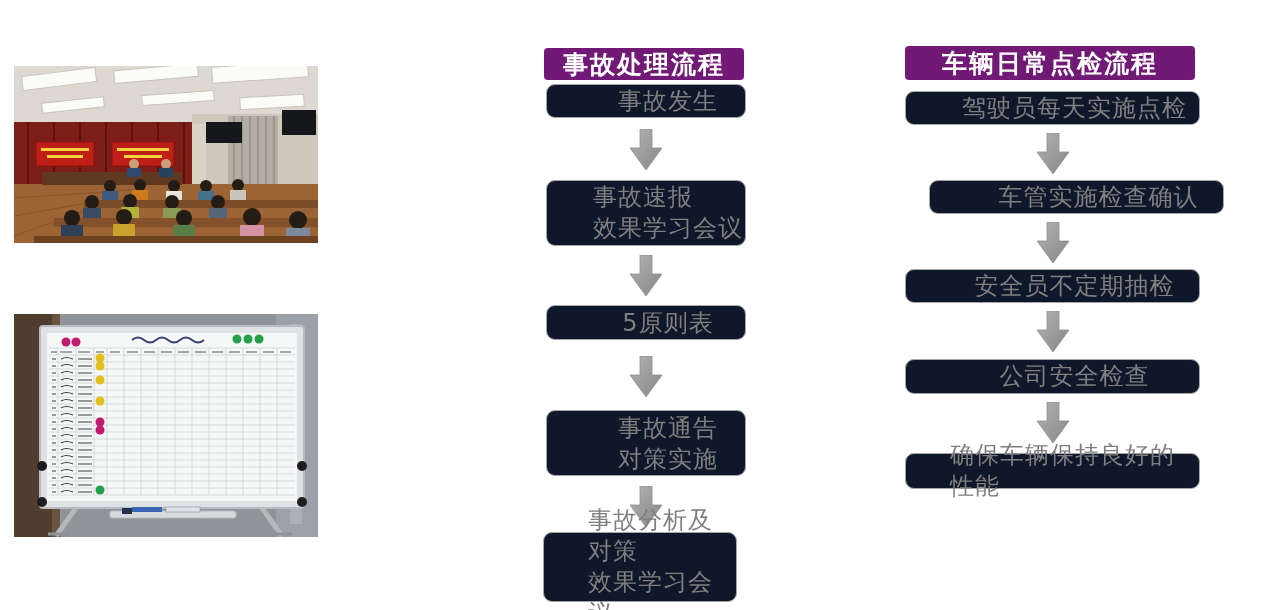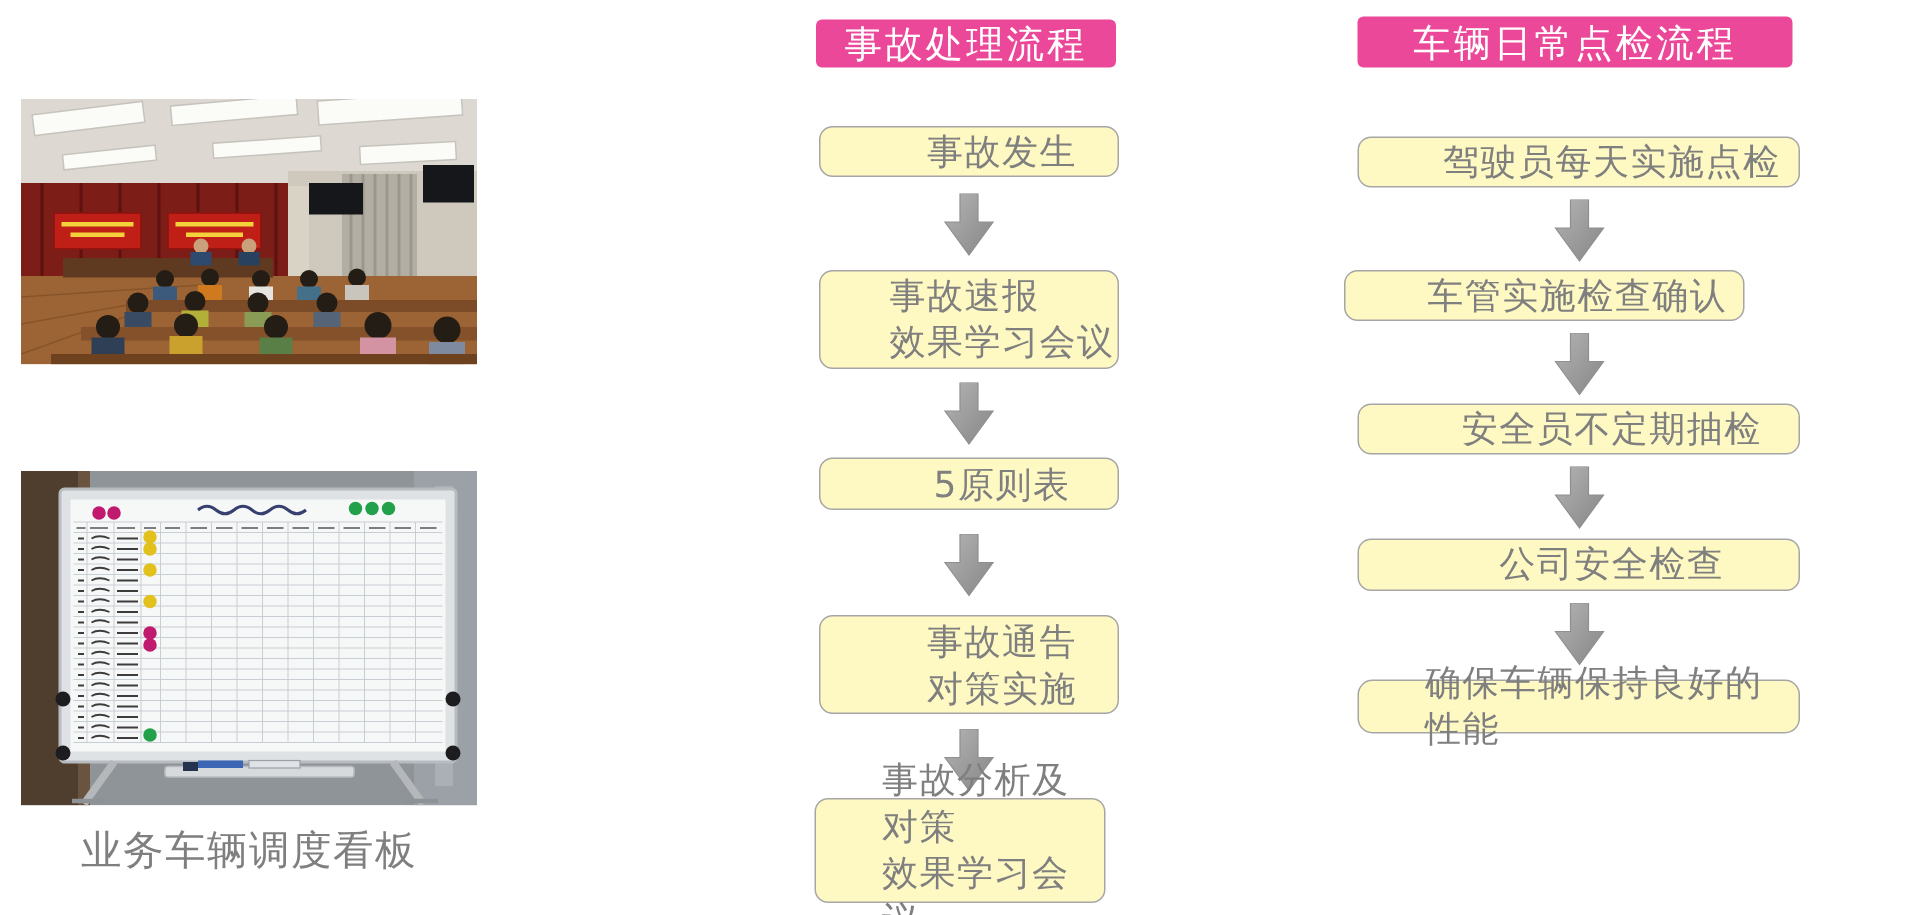--- a/index.html
+++ b/index.html
@@ -13,49 +13,49 @@
   .photo-1{left:14px;top:66px;width:304px;height:177px;}
   .photo-2{left:14px;top:314px;width:304px;height:223px;}
   .caption{
     position:absolute;left:14px;width:304px;text-align:center;
     color:#7f7f7f;font-size:27px;letter-spacing:1px;
   }
   .caption-1{top:252px;}
   .caption-2{top:549px;}
   
   .flow-title{
-    position:absolute;background:#ec4899;color:#ffffff;font-weight:normal;
+    position:absolute;background:#701a75;color:#ffffff;font-weight:bold;
     font-size:25px;letter-spacing:2px;border-radius:4px;
-    display:flex;align-items:center;justify-content:center;
+    display:flex;align-items:center;justify-content:center;margin-top:35px;
   }
   .step-box{
-    position:absolute;background:#fef9c3;border:1.5px solid #a6a6a6;border-radius:9px;
+    position:absolute;background:#0f172a;border:1.5px solid #a6a6a6;border-radius:9px;
     color:#7f7f7f;font-size:24px;letter-spacing:1px;
     display:flex;align-items:center;justify-content:center;box-sizing:border-box;padding-left:44px;
   }
   .step-box .txt{white-space:pre-line;text-align:left;line-height:31px;}
   .arrow{position:absolute;width:34px;height:42px;}
   
   .t-acc {left:544px;top:13px;width:200px;height:32px;}
   .s-acc1{left:546px;top:84px;width:200px;height:34px;}
   .s-acc2{left:546px;top:180px;width:200px;height:66px;}
   .s-acc3{left:546px;top:305px;width:200px;height:35px;align-items:flex-end;}
   .s-acc4{left:546px;top:410px;width:200px;height:66px;align-items:flex-end;}
   .s-acc5{left:543px;top:532px;width:194px;height:70px;}
   .a-acc1{left:629px;top:129px;}
   .a-acc2{left:629px;top:255px;}
   .a-acc3{left:629px;top:356px;}
   .a-acc4{left:629px;top:486px;}
   
   .t-ins {left:905px;top:11px;width:290px;height:34px;}
   .s-ins1{left:905px;top:91px;width:295px;height:34px;align-items:flex-end;}
-  .s-ins2{left:896px;top:180px;width:267px;height:34px;}
+  .s-ins2{left:929px;top:180px;width:295px;height:34px;}
   .s-ins3{left:905px;top:269px;width:295px;height:34px;}
   .s-ins4{left:905px;top:359px;width:295px;height:35px;align-items:center;}
-  .s-ins5{left:905px;top:453px;width:295px;height:36px;border-radius:10px;}
+  .s-ins5{left:905px;top:453px;width:295px;height:36px;}
   .a-ins1{left:1036px;top:133px;}
   .a-ins2{left:1036px;top:222px;}
   .a-ins3{left:1036px;top:311px;}
   .a-ins4{left:1036px;top:402px;}
   .defs-holder{position:absolute;width:0;height:0;overflow:hidden;}
 </style>
 </head>
 <body>
 
 <svg class="defs-holder" aria-hidden="true">
@@ -303,21 +303,20 @@
       <g stroke="#b5b8bb" stroke-width="5">
         <line x1="62" y1="194" x2="42" y2="222"></line>
           <line x1="248" y1="194" x2="268" y2="222"></line>
       </g>
       <g stroke="#8e9296" stroke-width="3">
         <line x1="34" y1="220" x2="56" y2="220"></line>
           <line x1="256" y1="220" x2="278" y2="220"></line>
       </g>
     </svg>
   </div>
-  <div class="caption caption-2">业务车辆调度看板</div>
 
   <section>
     <div class="flow-title t-acc">事故处理流程</div>
 
     <div class="step-box s-acc1">
       <span class="txt">事故发生</span>
     </div>
     <svg class="arrow a-acc1" viewBox="0 0 34 42">
       <polygon points="11,0 23,0 23,19 33,19 17,41 1,19 11,19" fill="url(#arrowGrad)" stroke="#8f8f8f" stroke-width="0.8"></polygon>
     </svg>

